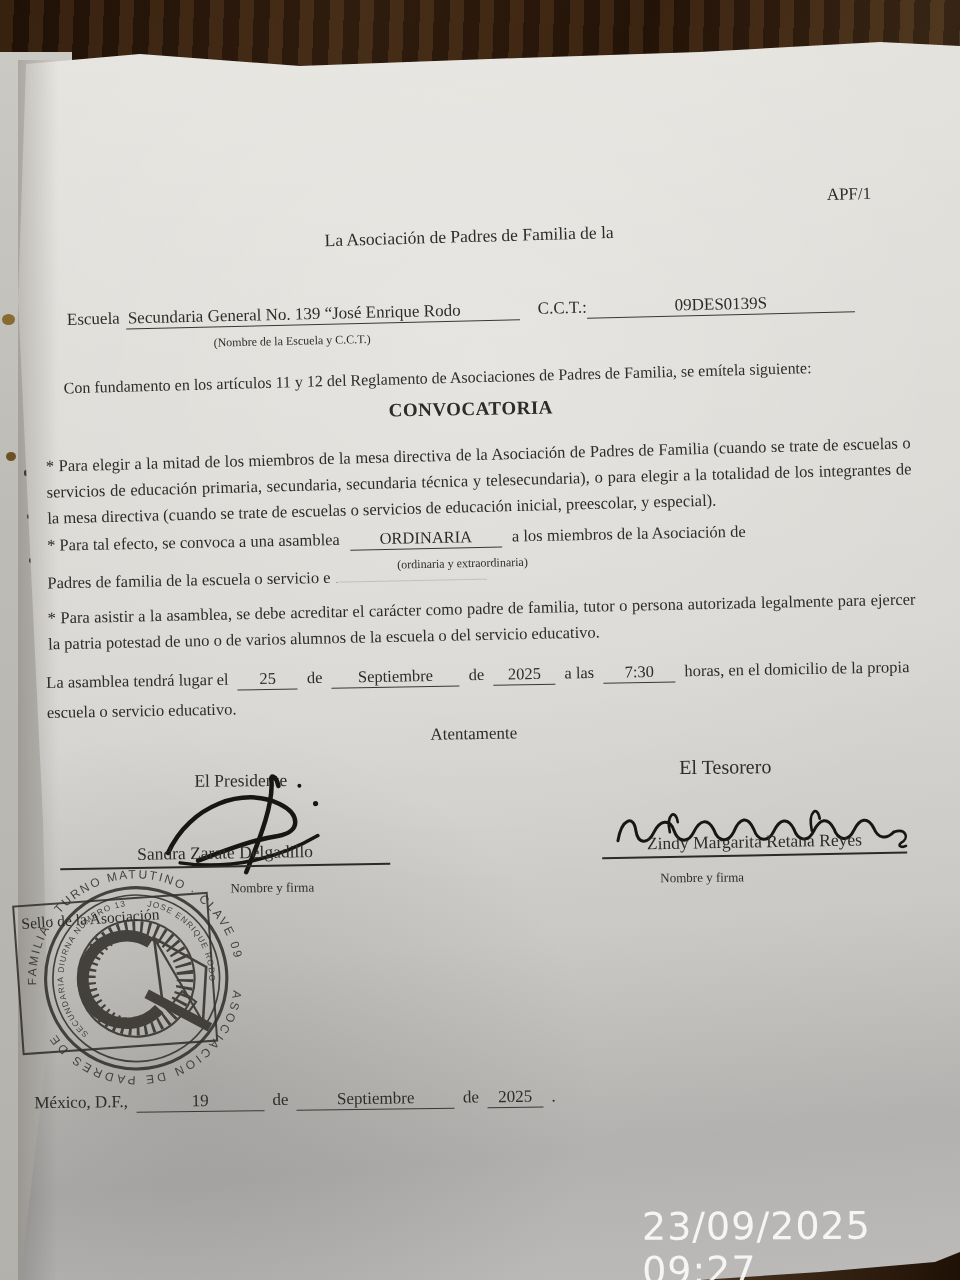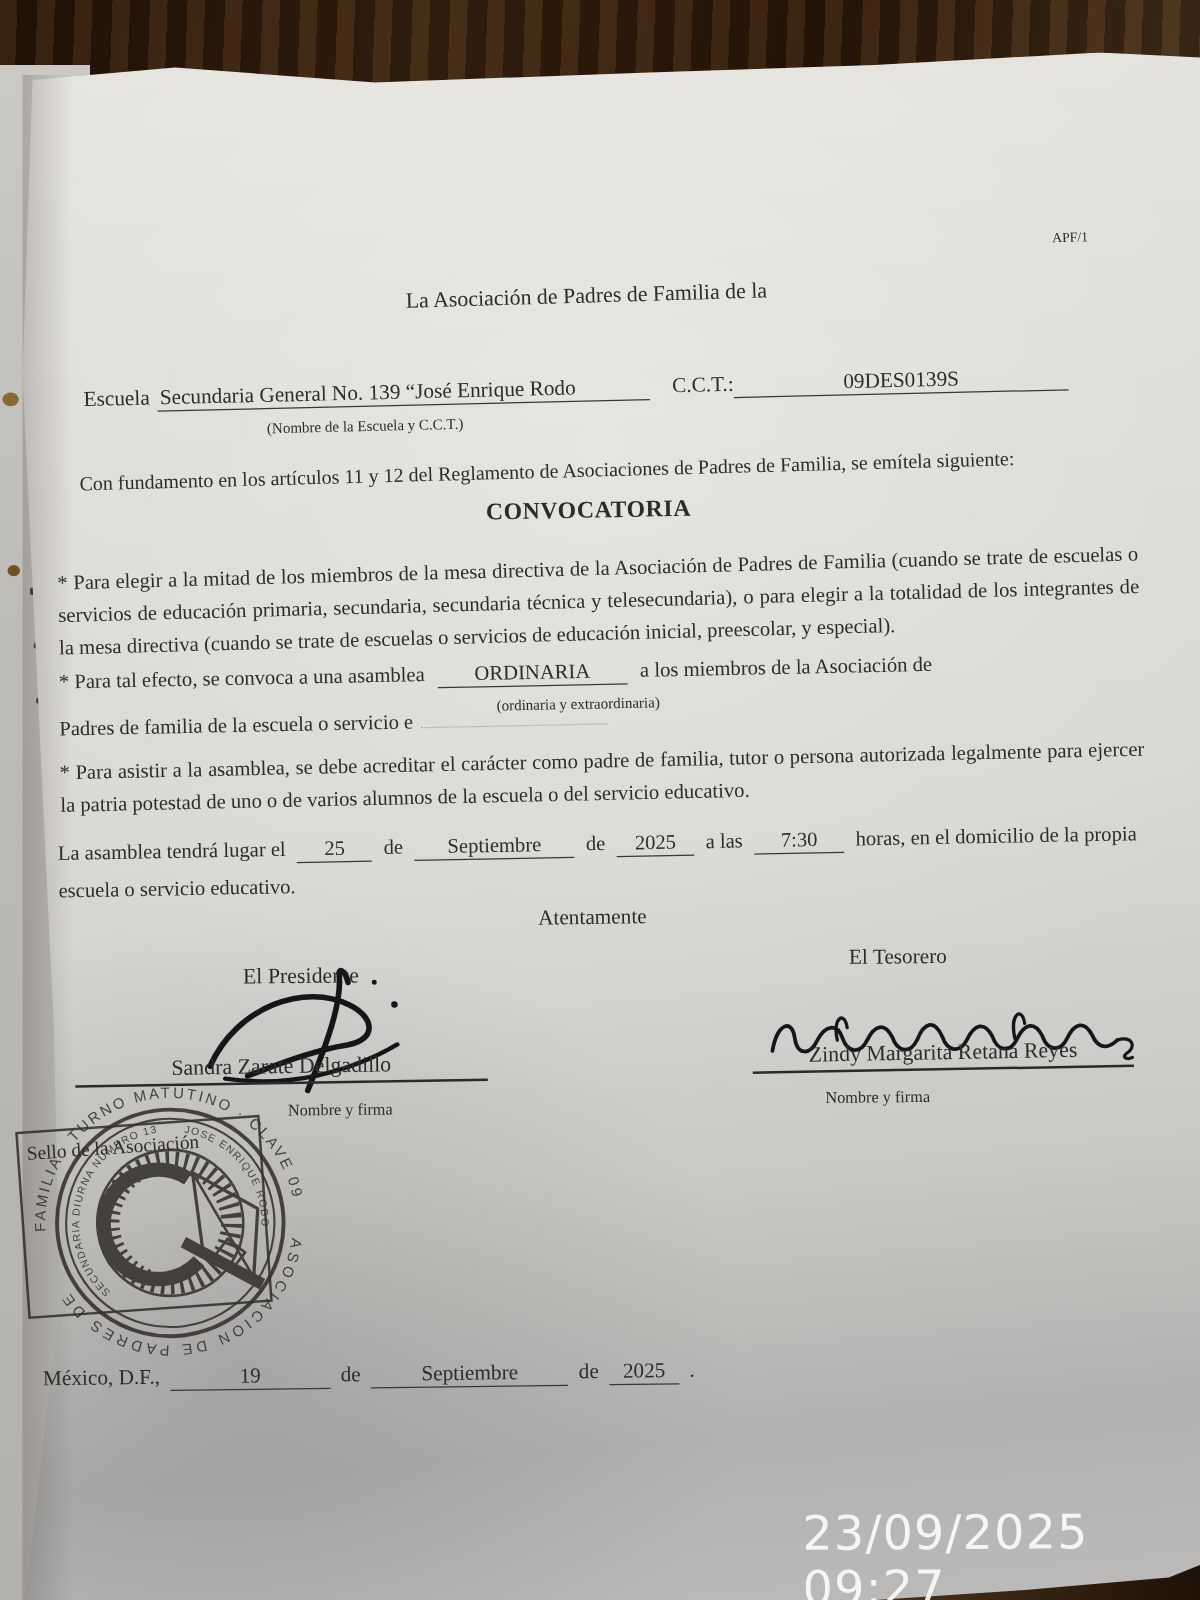--- a/index.html
+++ b/index.html
@@ -22,21 +22,21 @@
     clip-path:polygon(26px 64px,140px 54px,300px 66px,520px 58px,700px 52px,880px 42px,960px 46px,
       960px 1252px,935px 1262px,820px 1272px,700px 1280px,20px 1280px,48px 1040px,43px 820px,18px 300px);
     background:
       radial-gradient(90% 60% at 50% 28%,rgba(255,255,255,.25),rgba(255,255,255,0) 70%),
       radial-gradient(60% 40% at 20% 85%,rgba(70,70,70,.18),rgba(0,0,0,0) 70%),
       linear-gradient(175deg,#e7e5e0 0%,#dedcd7 28%,#d9d7d3 52%,#cac9c5 72%,#b2b1af 88%,#bcbbb9 100%);}
   .paper-shadow-left{position:absolute;left:18px;top:60px;width:40px;height:1220px;
     background:linear-gradient(90deg,rgba(60,55,50,.22),rgba(0,0,0,0));}
   .content{position:absolute;left:0;top:0;width:960px;height:1280px;transform:rotate(-0.55deg);}
   .blk{position:absolute;}
-  .apf{top:188px;right:85px;font-size:11px;transform:rotate(-1deg);}
+  .apf{top:188px;right:85px;font-size:17px;transform:rotate(-1deg);}
   .title{top:226px;left:0;width:946px;text-align:center;font-size:17.5px;transform:rotate(-1.1deg);}
   .school-row{top:300px;left:70px;width:850px;font-size:17px;white-space:nowrap;transform:rotate(-0.8deg);}
   .blank{display:inline-block;border-bottom:1.6px solid #3a3834;line-height:1.15;}
   .school-name{width:392px;margin-left:6px;padding-left:2px;}
   .cct-label{margin-left:18px;}
   .cct-value{width:268px;text-align:center;}
   .school-caption{top:332px;left:150px;width:290px;text-align:center;font-size:12px;transform:rotate(-0.8deg);}
   .intro{top:368px;left:66px;width:850px;font-size:16px;transform:rotate(-1deg);}
   .heading{top:398px;left:0;width:946px;text-align:center;font-size:19px;font-weight:600;
     letter-spacing:.5px;transform:rotate(-0.5deg);}
@@ -46,21 +46,21 @@
   .assembly{width:152px;text-align:center;margin:0 6px;}
   .b2hint{top:556px;left:398px;font-size:12px;transform:rotate(-0.6deg);}
   .b2cont{top:567px;left:48px;font-size:16.5px;transform:rotate(-0.6deg);}
   .faint-dots{display:inline-block;width:150px;border-bottom:1.5px dotted #a5a39e;margin-left:6px;}
   .b3{top:596px;left:48px;width:868px;transform:rotate(-0.7deg);}
   .sched{top:660px;left:46px;width:880px;font-size:16.5px;line-height:30px;transform:rotate(-0.5deg);}
   .sched .blank{text-align:center;margin:0 5px;}
   .bw-day{width:60px;} .bw-month{width:128px;} .bw-year{width:62px;} .bw-time{width:72px;}
   .atent{top:724px;left:0;width:946px;text-align:center;font-size:17px;transform:rotate(-0.3deg);}
   .role-pres{top:768px;left:193px;font-size:17.5px;}
-  .role-tres{top:758px;left:678px;font-size:17px;}
+  .role-tres{top:758px;left:678px;font-size:20px;}
   .sig-pres{top:772px;left:148px;width:190px;height:100px;}
   .sig-tres{top:806px;left:610px;width:305px;height:48px;}
   .nameline{border-bottom:2px solid #2b2a27;text-align:center;font-size:17.5px;padding-bottom:2px;}
   .name-pres{top:840px;left:58px;width:330px;transform:rotate(-0.4deg);}
   .name-tres{top:834px;left:600px;width:305px;transform:rotate(-0.5deg);}
   .cap{font-size:13px;}
   .cap-pres{top:878px;left:228px;}
   .cap-tres{top:872px;left:658px;}
   .seal-box{top:895px;left:14px;width:192px;height:146px;border:2.5px solid rgba(45,43,40,.85);
     transform:rotate(-3.5deg);}

